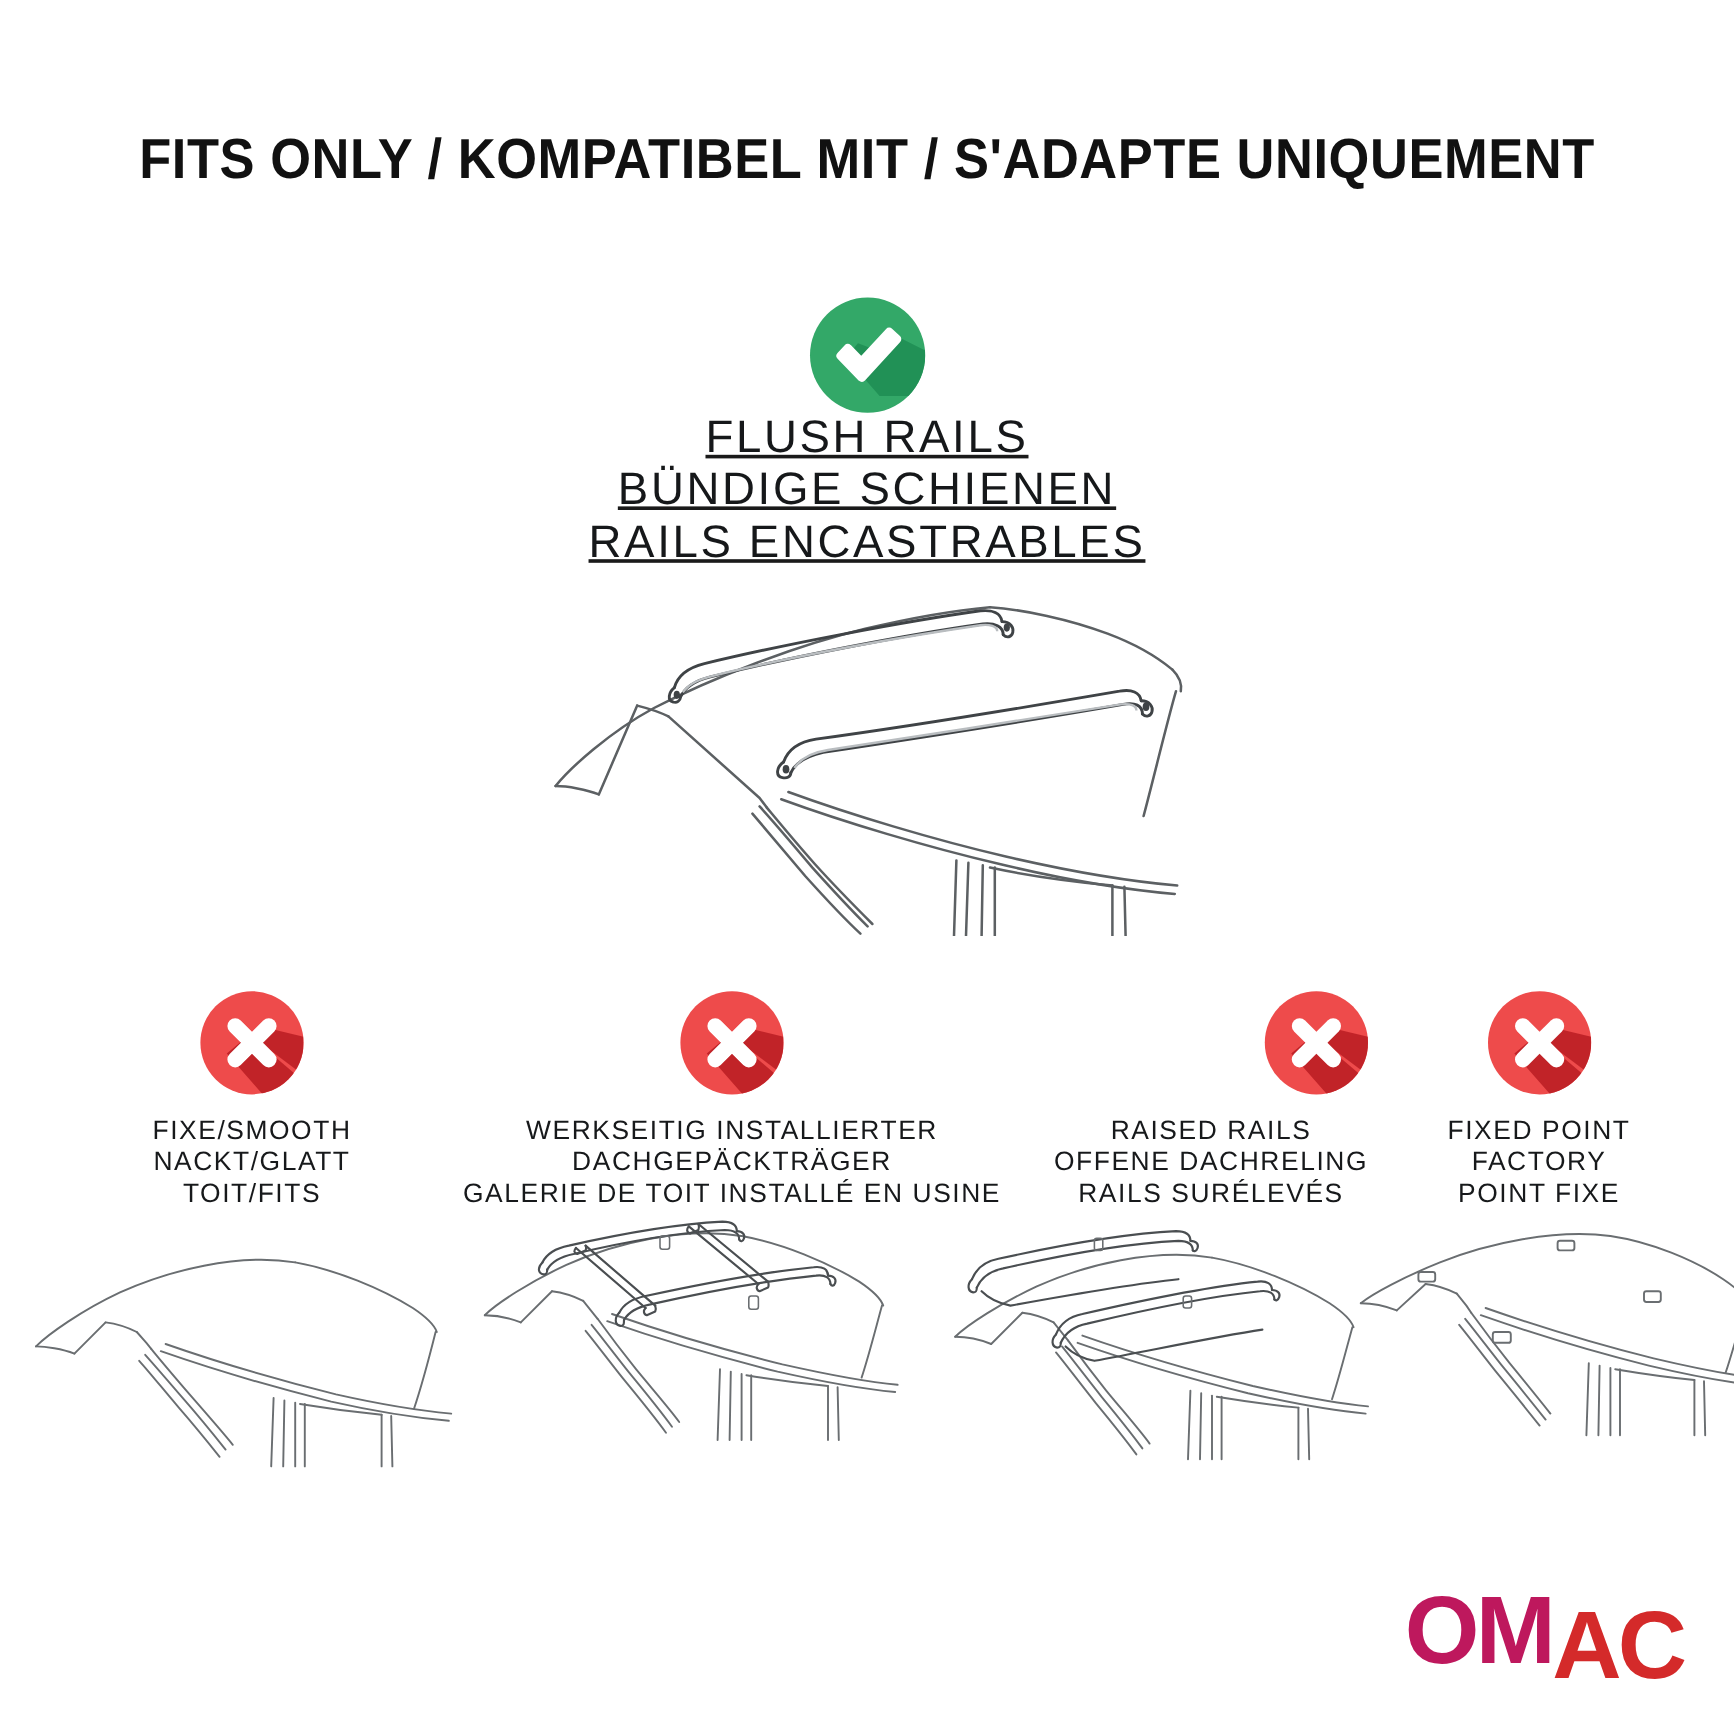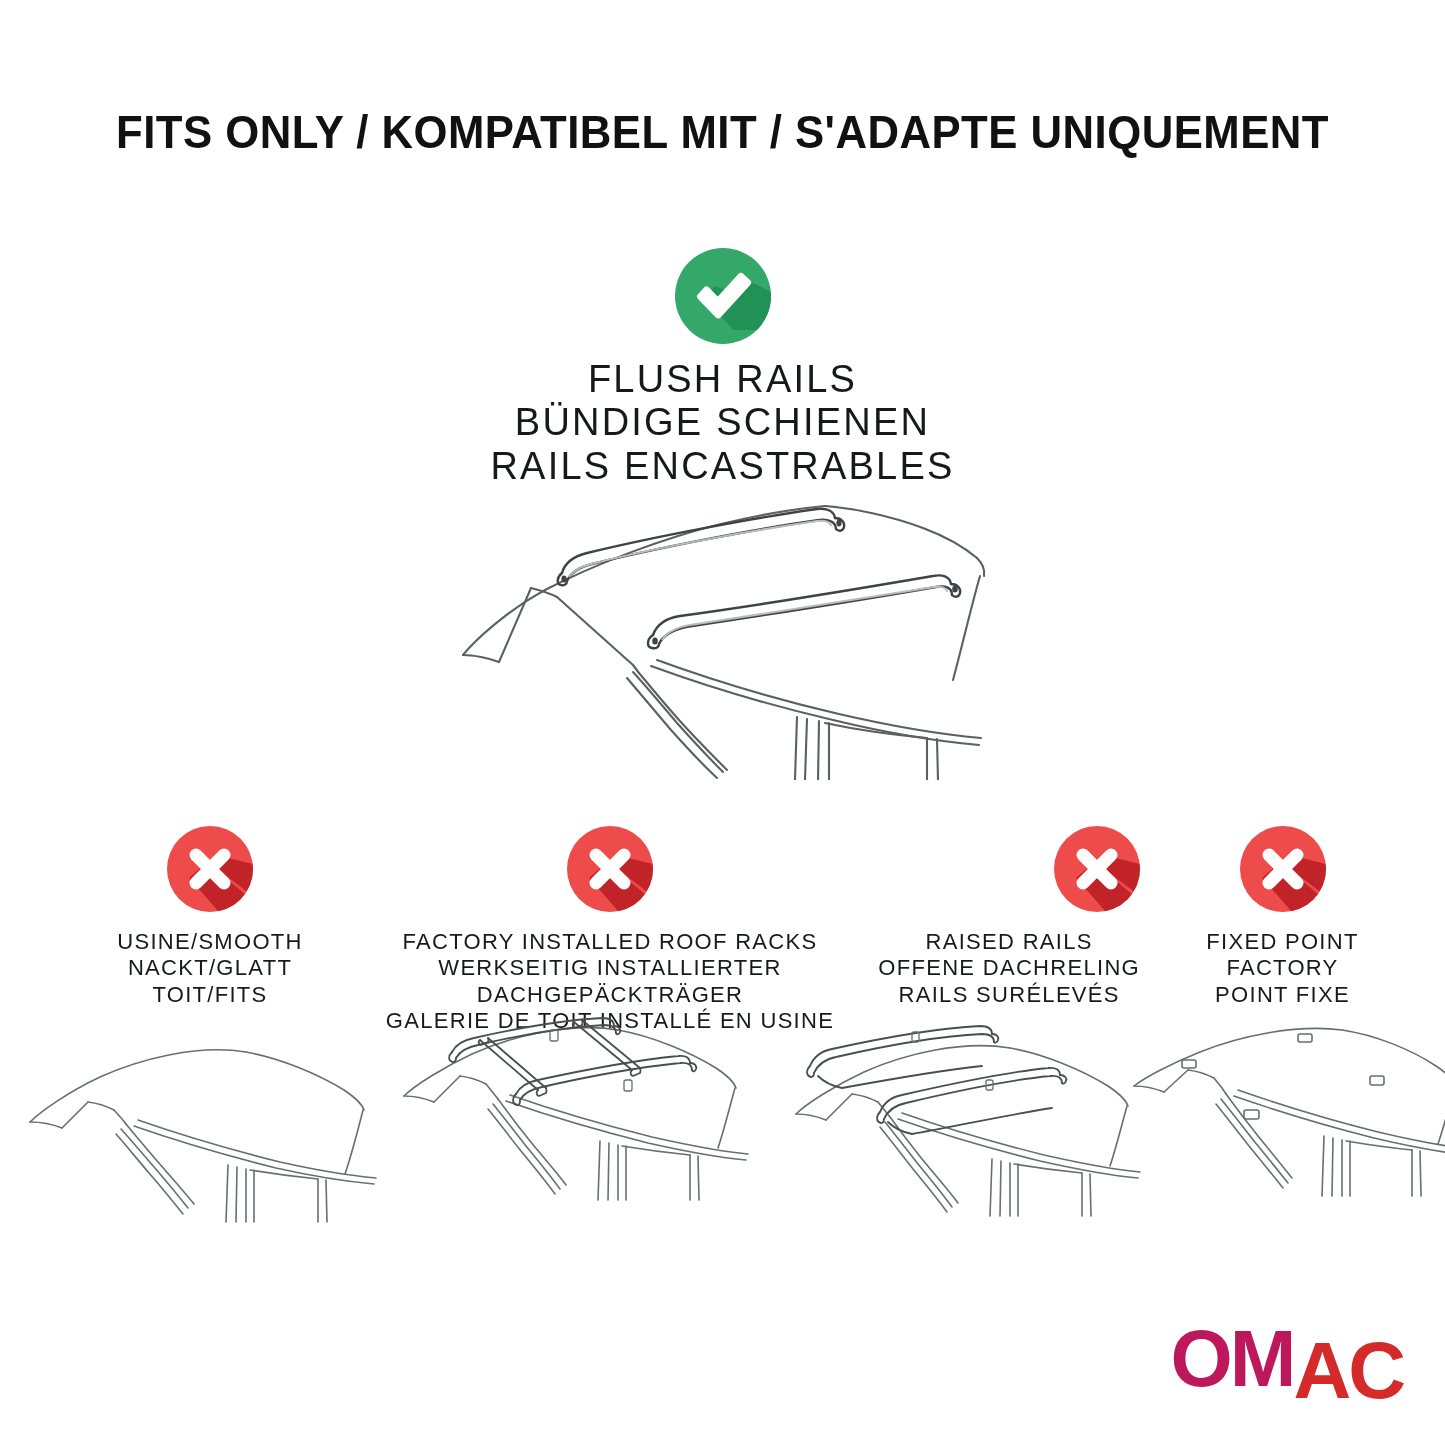--- a/index.html
+++ b/index.html
@@ -49,23 +49,23 @@
   }
   .status-icon .glyph-shadow,
   .status-icon .glyph {
     position: absolute;
     inset: 0;
   }
 
   #check-icon { width: 96px; height: 96px; background: #33a868; }
 
   #fits-labels {
-    margin-top: 14px;
     text-align: center;
     line-height: 1.14;
+    text-decoration: underline;
   }
   #fits-labels .line {
     font-size: 38px;
     letter-spacing: 2.2px;
     font-weight: 300;
     color: #16181a;
     white-space: nowrap;
   }
 
   
@@ -225,41 +225,40 @@
         <path d="M53 30 L86 38 L86 70 L46 40 Z" fill="#bd2026" opacity="0.93"></path>
       </svg>
       <svg class="glyph" viewBox="0 0 86 86" aria-hidden="true">
         <g stroke="#ffffff" stroke-width="13" stroke-linecap="round">
           <line x1="29" y1="29" x2="57" y2="57"></line>
           <line x1="57" y1="29" x2="29" y2="57"></line>
         </g>
       </svg>
     </div>
     <div class="nofit-labels">
-      <div class="line">USINE/SMOOTH</div>
+      <div class="line">FIXE/SMOOTH</div>
       <div class="line">NACKT/GLATT</div>
       <div class="line">TOIT/FITS</div>
     </div>
   </div>
 
   <div class="nofit-col c1">
     <div class="x-icon status-icon">
       <svg class="glyph-shadow" viewBox="0 0 86 86" aria-hidden="true">
         <path d="M33 30 L86 75 L86 86 L52 86 L22 52 L35 41 Z" fill="#bd2026" opacity="0.93"></path>
         <path d="M53 30 L86 38 L86 70 L46 40 Z" fill="#bd2026" opacity="0.93"></path>
       </svg>
       <svg class="glyph" viewBox="0 0 86 86" aria-hidden="true">
         <g stroke="#ffffff" stroke-width="13" stroke-linecap="round">
           <line x1="29" y1="29" x2="57" y2="57"></line>
           <line x1="57" y1="29" x2="29" y2="57"></line>
         </g>
       </svg>
     </div>
     <div class="nofit-labels">
-      <div class="line">FACTORY INSTALLED ROOF RACKS</div>
       <div class="line">WERKSEITIG INSTALLIERTER</div>
       <div class="line">DACHGEPÄCKTRÄGER</div>
       <div class="line">GALERIE DE TOIT INSTALLÉ EN USINE</div>
     </div>
   </div>
 
   <div class="nofit-col c2">
     <div class="x-icon status-icon">
       <svg class="glyph-shadow" viewBox="0 0 86 86" aria-hidden="true">
         <path d="M33 30 L86 75 L86 86 L52 86 L22 52 L35 41 Z" fill="#bd2026" opacity="0.93"></path>

